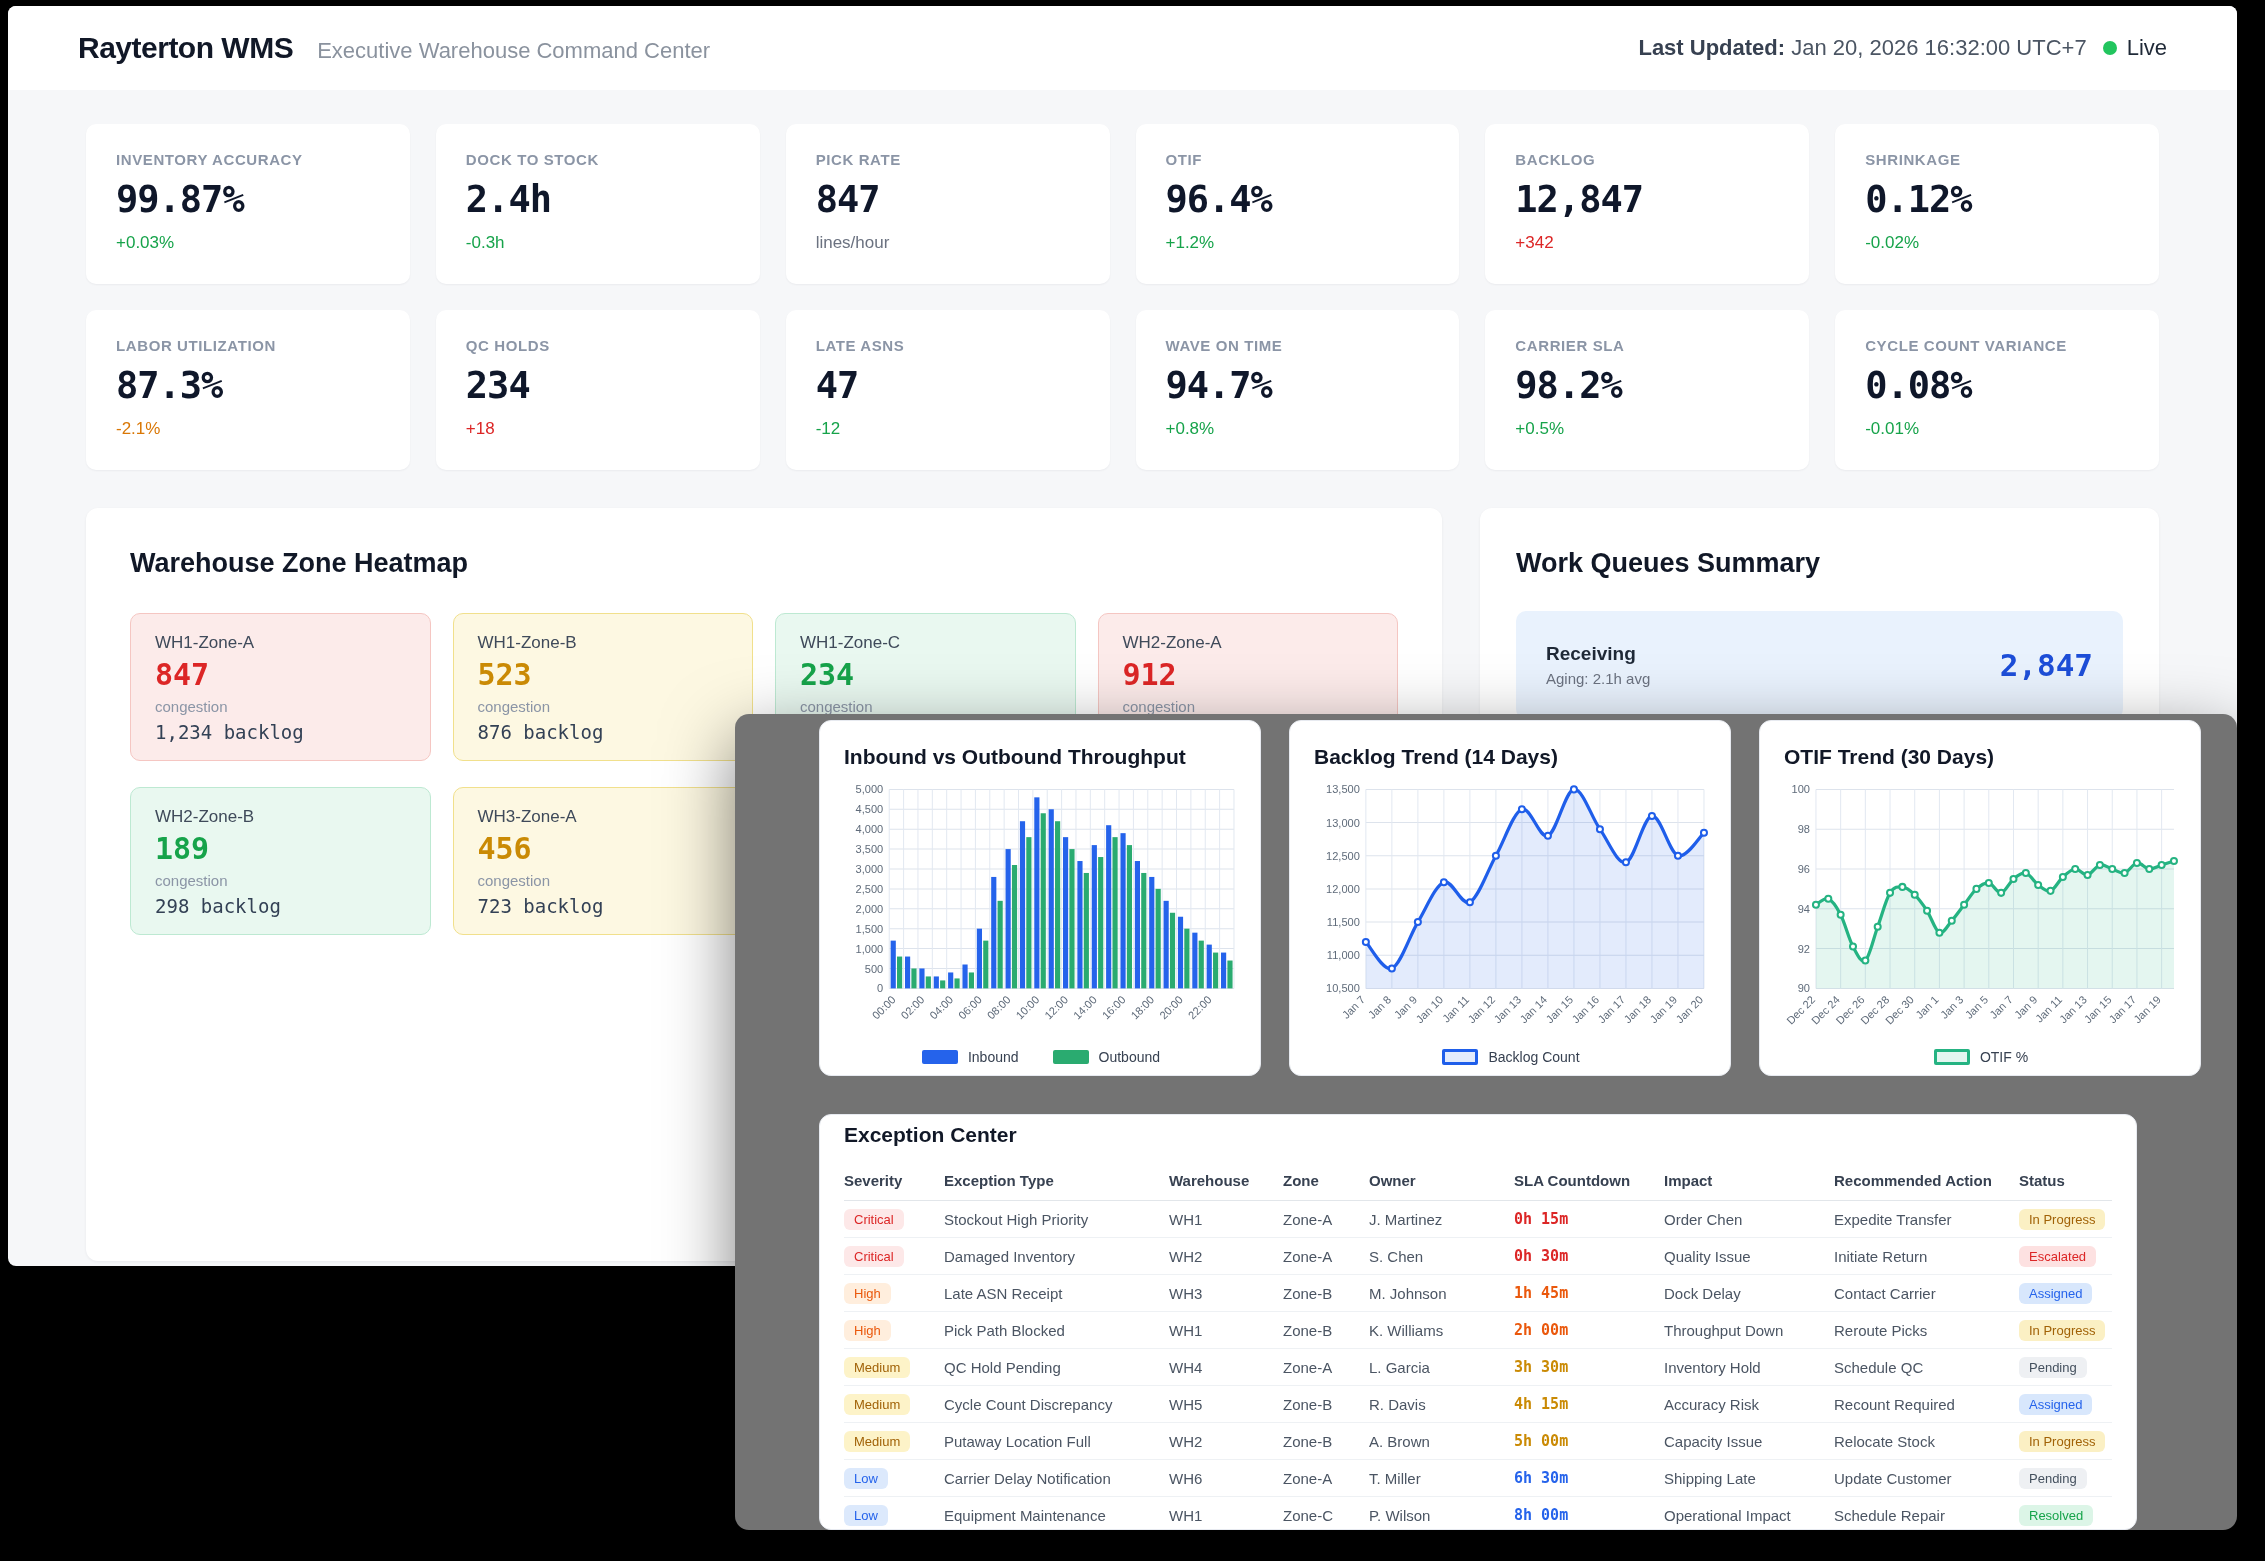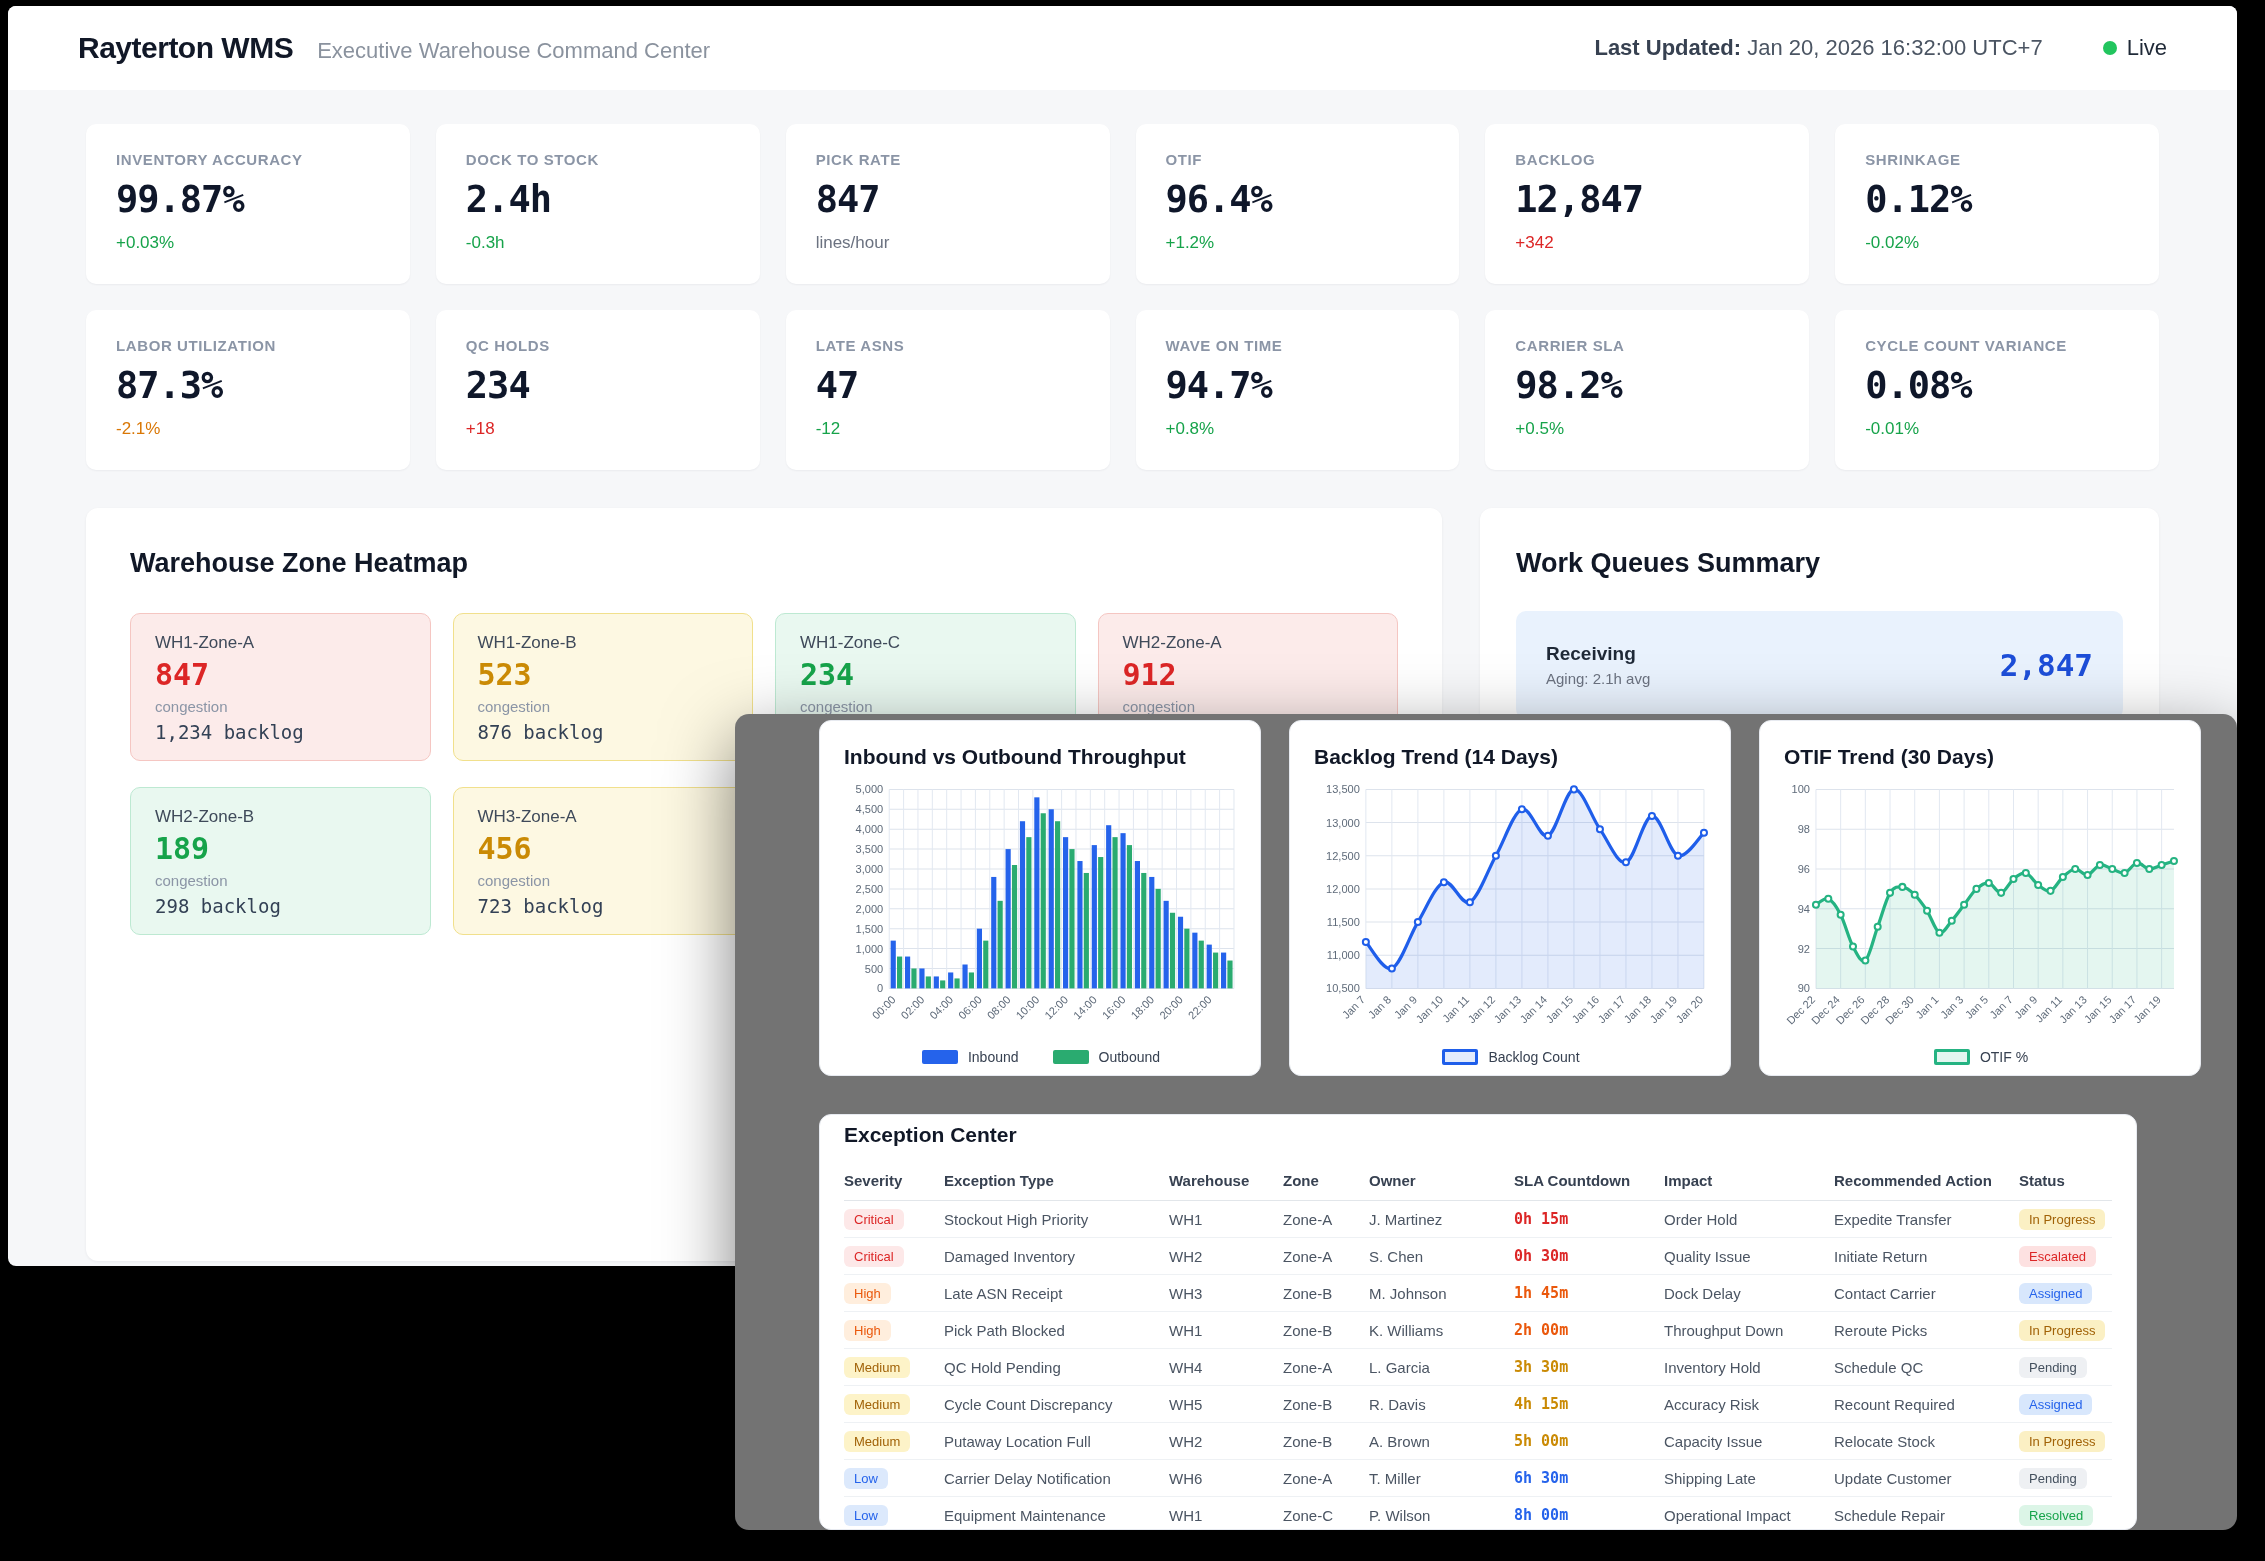--- a/index.html
+++ b/index.html
@@ -15,21 +15,21 @@
     position:absolute; left:8px; top:6px; width:2229px; height:1260px;
     background:#f6f7f9; border-radius:8px; overflow:hidden;
   }
   .topbar {
     height:84px; background:#fff; display:flex; align-items:center;
     justify-content:space-between; padding:0 70px;
   }
   .brand { display:flex; align-items:baseline; gap:24px; }
   .brand-title { font-size:30px; font-weight:bold; color:#111827; letter-spacing:-0.5px; }
   .brand-sub { font-size:22px; color:#8a929e; }
-  .topbar-right { display:flex; align-items:flex-start; gap:60px; }
+  .topbar-right { display:flex; align-items:flex-start; gap:16px; }
   .last-updated { font-size:22px; color:#4b5563; }
   .last-updated b { color:#374151; }
   .live { display:flex; align-items:center; gap:10px; font-size:22px; color:#1f2937; }
   .live-dot { width:14px; height:14px; border-radius:50%; background:#22c55e; }
 
   
   .kpi-grid {
     margin:34px 78px 0; display:grid; grid-template-columns:repeat(6,1fr);
     gap:26px;
   }
@@ -591,21 +591,21 @@
           </tr>
         </thead>
       <tbody id="exc-body">
           <tr>
             <td><span class="pill pill-critical">Critical</span></td>
             <td class="exc-type">Stockout High Priority</td>
             <td>WH1</td>
             <td>Zone-A</td>
             <td>J. Martinez</td>
             <td><span class="sla sla-red">0h 15m</span></td>
-            <td>Order Hold</td>
+            <td>Order Chen</td>
             <td>Expedite Transfer</td>
             <td><span class="pill pill-yellow">In Progress</span></td>
           </tr>
           <tr>
             <td><span class="pill pill-critical">Critical</span></td>
             <td class="exc-type">Damaged Inventory</td>
             <td>WH2</td>
             <td>Zone-A</td>
             <td>S. Chen</td>
             <td><span class="sla sla-red">0h 30m</span></td>

